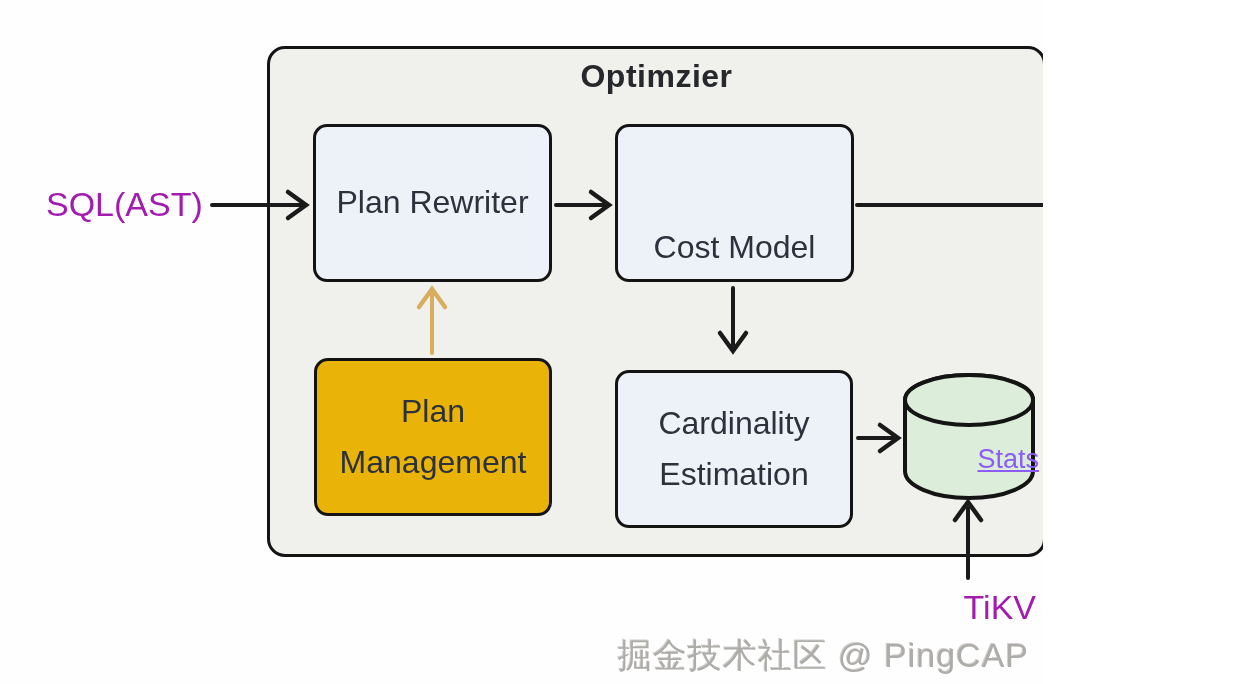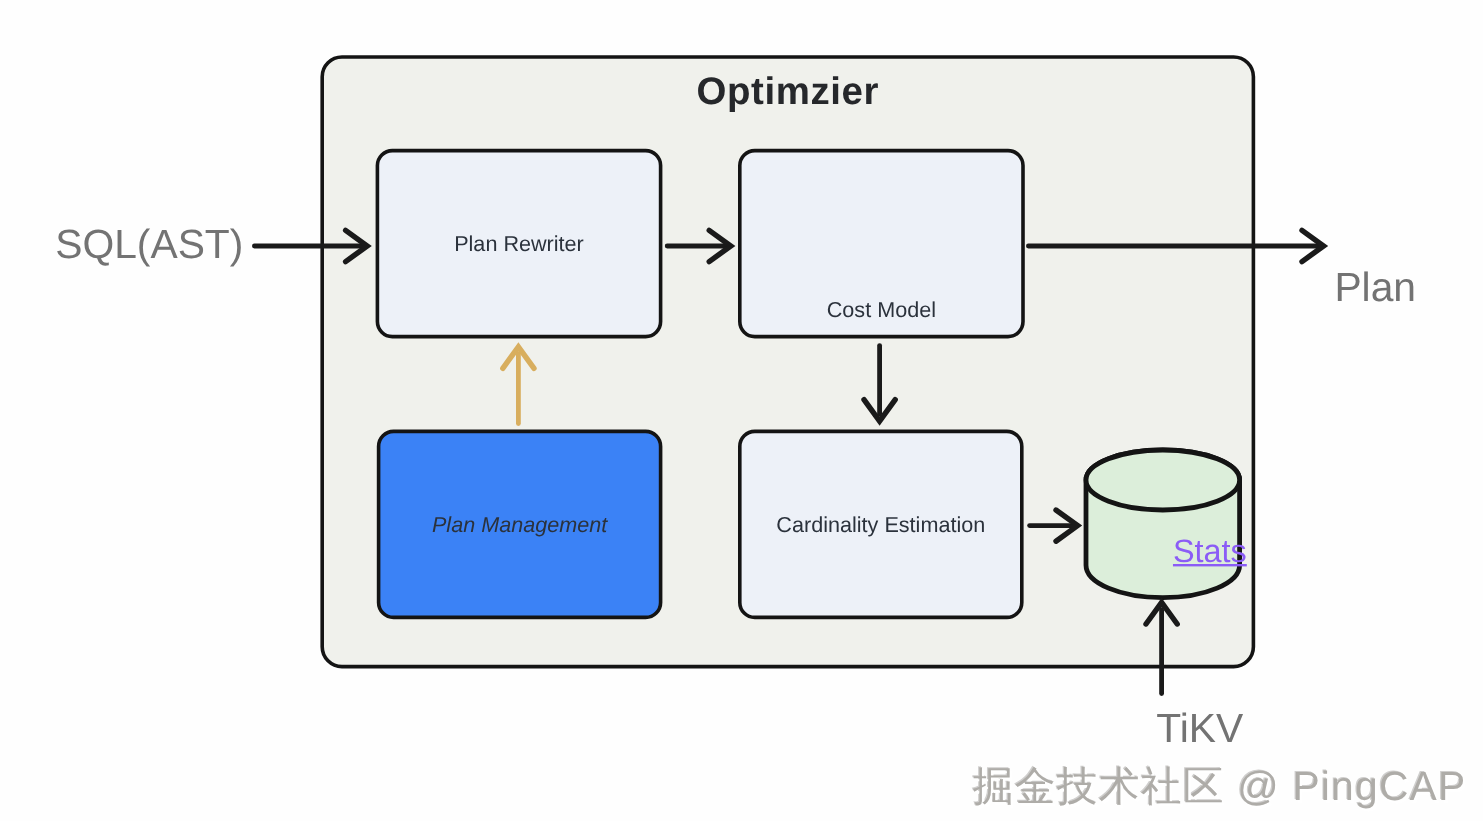--- a/index.html
+++ b/index.html
@@ -1,18 +1,18 @@
 <!DOCTYPE html>
 <html><head>
 <meta charset="utf-8">
 <style>
   html,body{margin:0;padding:0;background:#ffffff;}
   #canvas{
     position:relative;
-    width:1236px;height:684px;
+    width:1043px;height:684px;
     background:#fefefee8;
     overflow:hidden;
     font-family:"Liberation Sans","DejaVu Sans",sans-serif;
   }
   .abs{position:absolute;}
   
   .optimizer-box{
     left:267px;top:46px;width:779px;height:511px;
     background:#f0f1ec;
     border:3.5px solid #141414;
@@ -27,43 +27,43 @@
     z-index:2;
     letter-spacing:0.5px;
   }
   
   .node{
     box-sizing:border-box;
     border:3.5px solid #141414;
     border-radius:14px;
     display:flex;align-items:center;justify-content:center;
     text-align:center;
-    font-size:18px;color:#2b323c;
+    font-size:32px;color:#2b323c;
     line-height:1.6;
     z-index:3;
     padding:6px 20px;
   }
   .node.blue{background:#edf1f8;}
-  .node.yellow{background:#3b82f6;font-style:italic;}
+  .node.yellow{background:#eab308;}
   .n-plan-rewriter{left:313px;top:124px;width:239px;height:158px;}
   .n-cost-model{left:615px;top:124px;width:239px;height:158px;align-items:flex-end;}
   .n-plan-management{left:314px;top:358px;width:238px;height:158px;}
-  .n-cardinality{left:615px;top:358px;width:238px;height:158px;}
+  .n-cardinality{left:615px;top:370px;width:238px;height:158px;}
   
   .stats-cyl{left:899px;top:371px;width:140px;height:132px;z-index:4;}
   .stats-label{
     left:899px;top:444px;width:140px;
     text-align:right;
     font-size:27px;color:#8b5cf6;
     z-index:6;
     text-decoration:underline;
   }
   
   .ext-label{
-    font-size:34px;color:#737373;font-weight:500;
+    font-size:34px;color:#a21caf;font-weight:500;
     z-index:6;white-space:nowrap;
   }
   .l-sql{left:46px;top:185px;}
   .l-plan{left:1112px;top:185px;margin-top:36px;}
   .l-tikv{left:900px;top:588px;width:136px;text-align:right;}
   
   .watermark{
     right:14px;top:633px;
     font-size:34px;letter-spacing:1px;
     color:#aeaca8;

